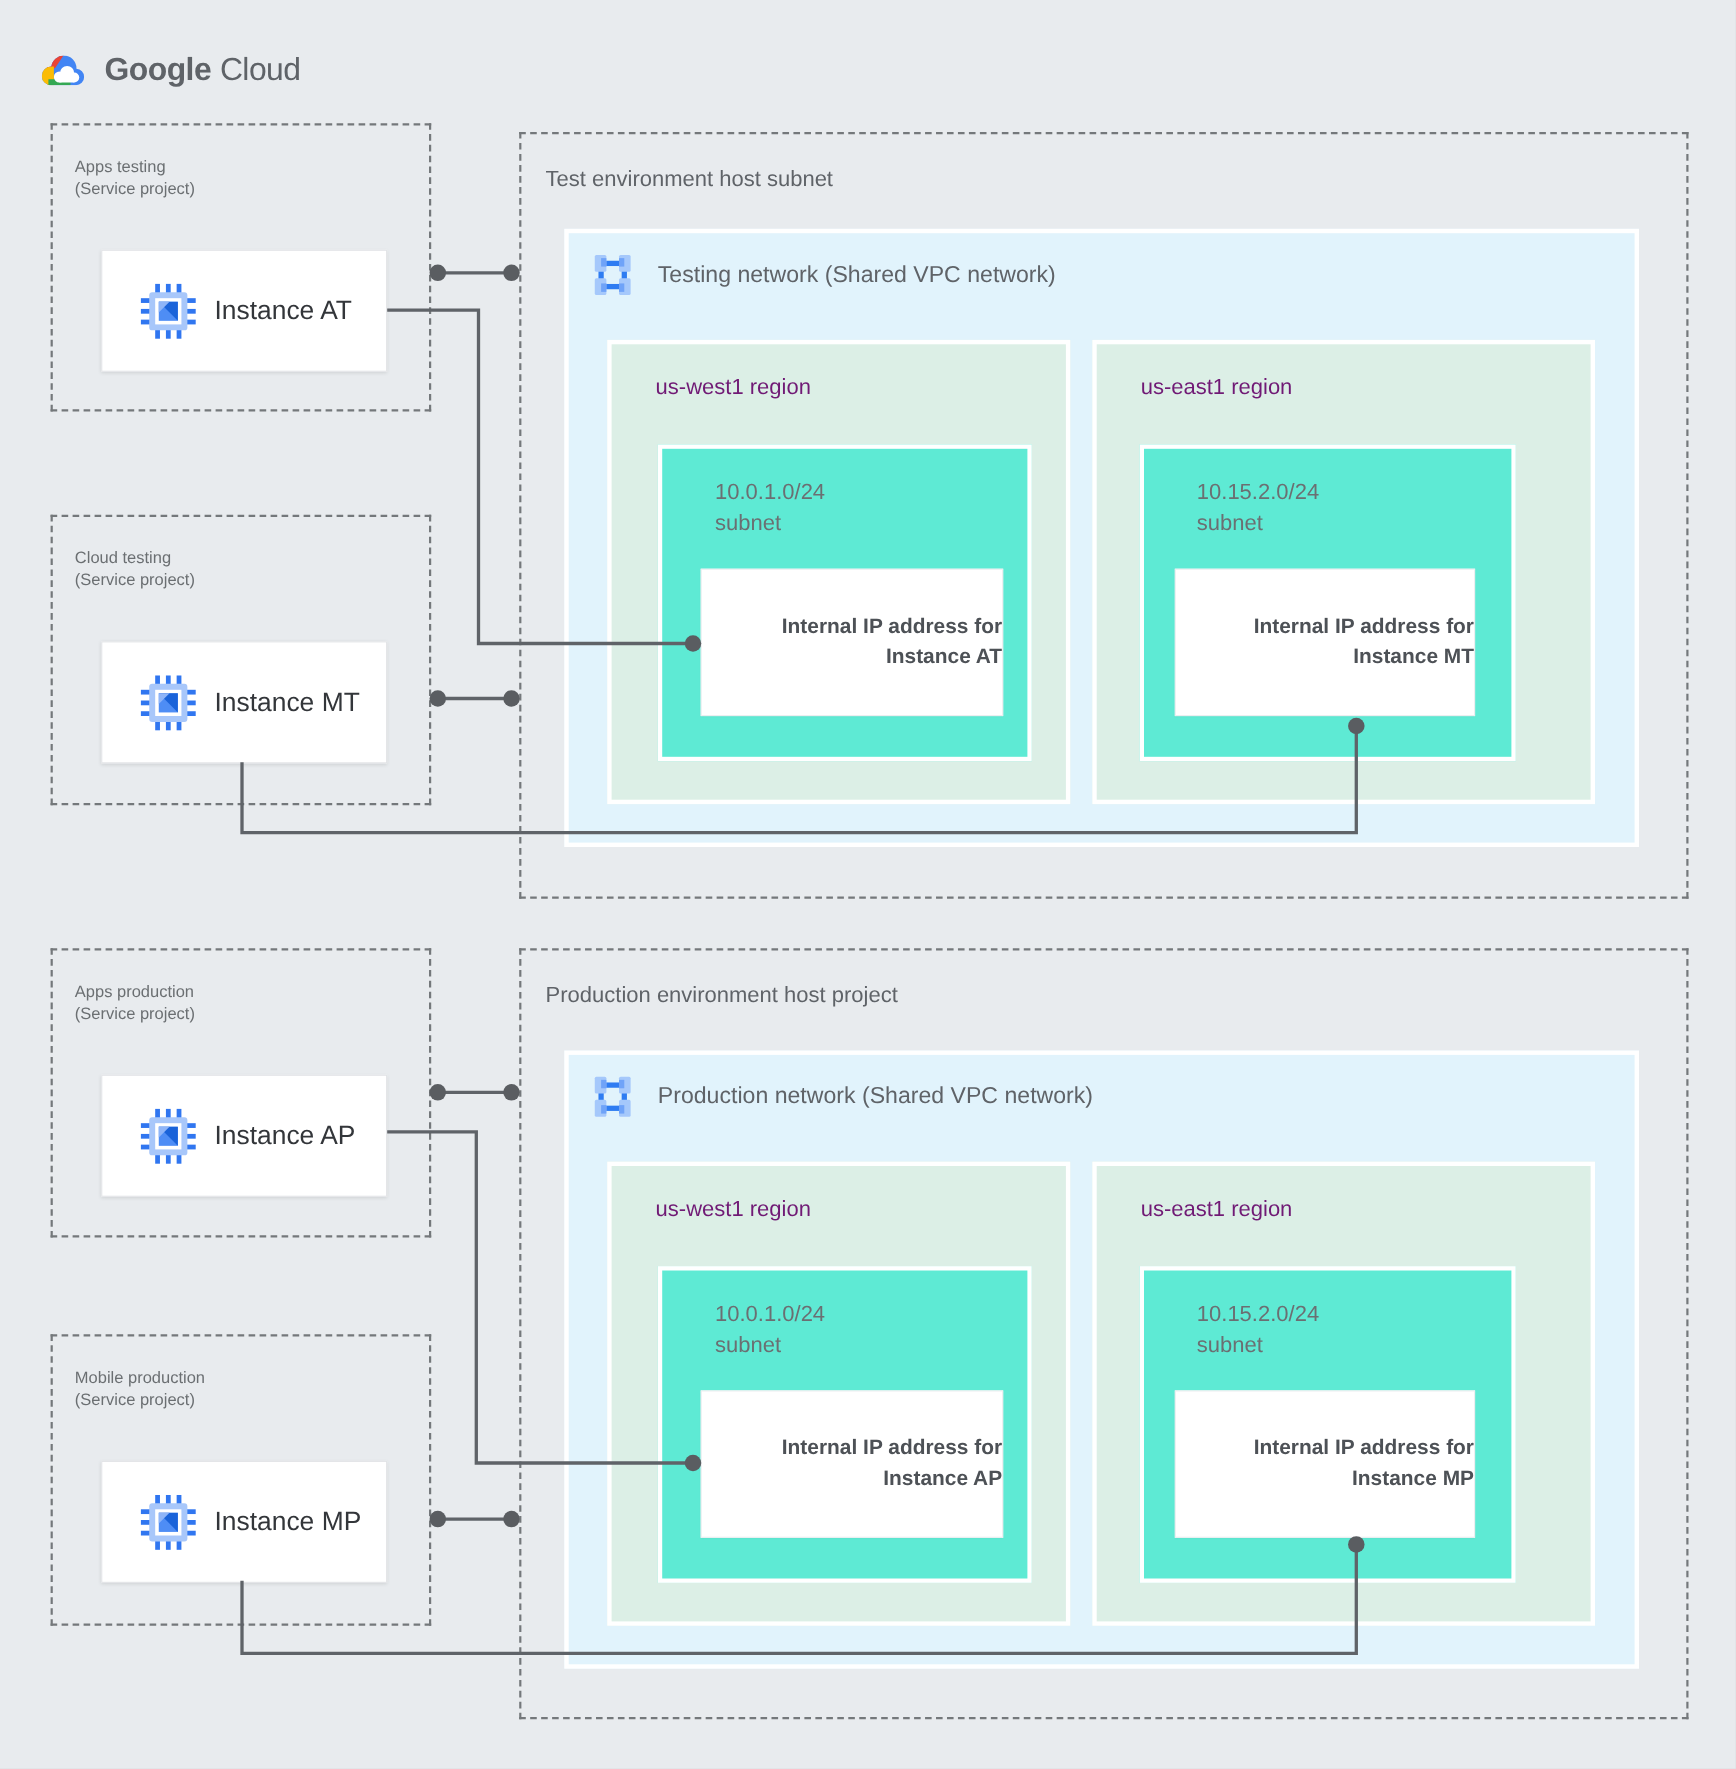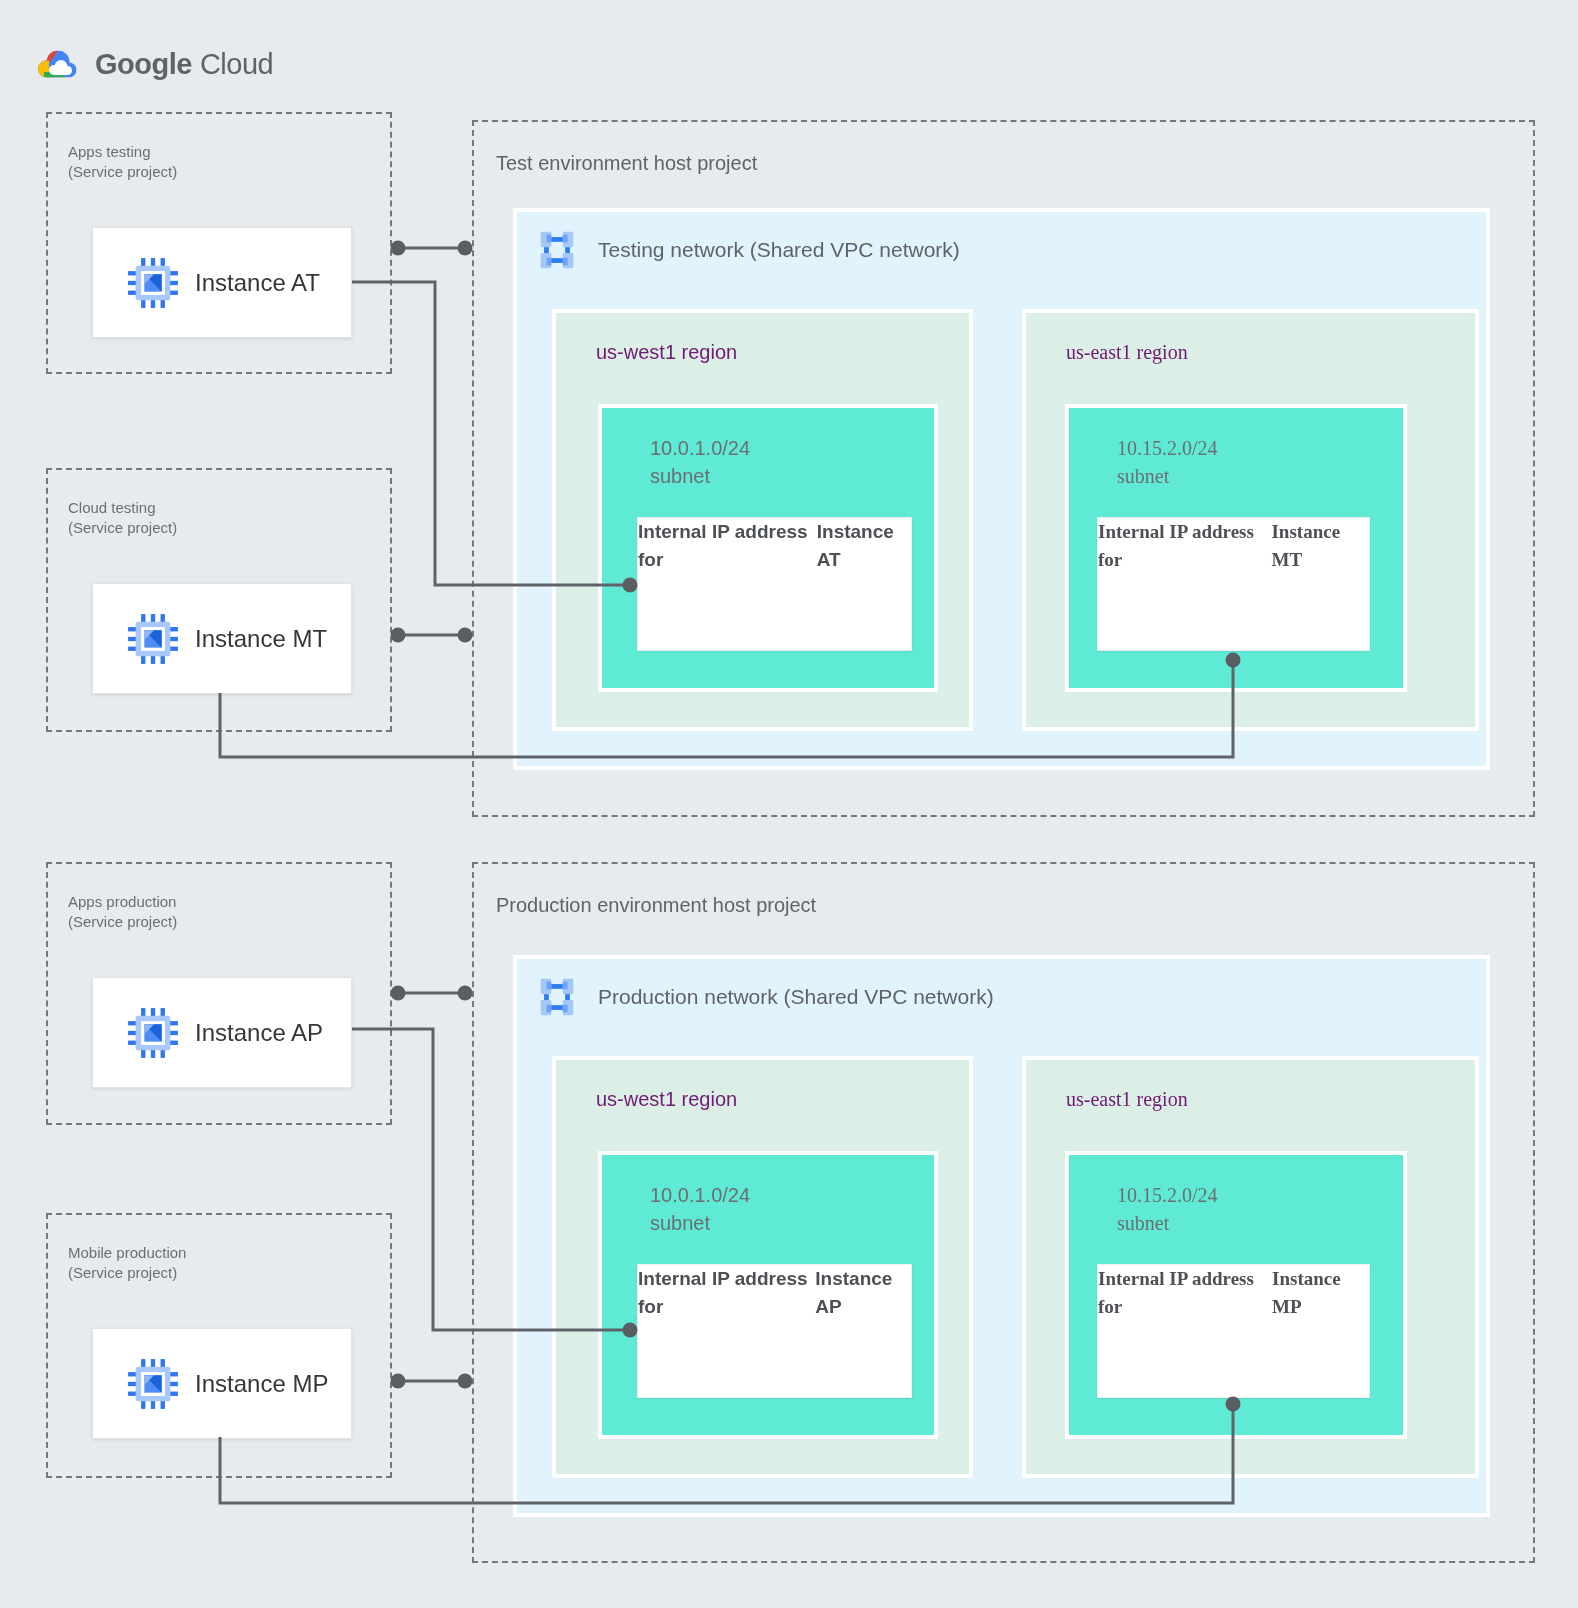--- a/index.html
+++ b/index.html
@@ -25,31 +25,31 @@
   }
   .instance-label{font-size:24px;color:#33363a;}
   
   .network-box{position:absolute;left:39px;width:977px;height:562px;background:#E1F3FC;
     border:4px solid #ffffff;box-sizing:border-box;}
   .network-head{position:absolute;left:17px;top:15px;display:flex;align-items:center;gap:18px;}
   .network-label{font-size:21px;color:#5f6368;}
   .region-box{position:absolute;top:97px;height:422px;background:#DCEFE6;
     border:4px solid #ffffff;box-sizing:border-box;}
   .region-west{left:35px;width:421px;}
-  .region-east{left:505px;width:457px;font-family:Liberation Serif, serif;}
+  .region-east{left:476px;width:457px;}
   .region-label{position:absolute;left:40px;top:28px;font-size:20px;color:#701a75;}
   .subnet-box{position:absolute;top:91px;height:288px;background:#5eead4;
     border:4px solid #ffffff;box-sizing:border-box;}
   .subnet-west{left:42px;width:340px;}
   .subnet-east{left:39px;width:342px;}
   .subnet-label{position:absolute;left:48px;top:26px;font-size:20px;line-height:1.4;color:#6b6f72;}
   .ip-card{
     position:absolute;top:109px;height:134px;background:#ffffff;border:1px solid #eceef0;
     box-shadow:0 1px 2px rgba(60,64,67,.10);box-sizing:border-box;
-    display:flex;justify-content:center;text-align:left;
+    display:flex;flex-direction:column;justify-content:center;text-align:right;
     font-size:19px;font-weight:bold;color:#4d5156;line-height:1.45;
   }
   .ip-west{left:35px;width:275px;}
   .ip-east{left:28px;width:273px;}
   
   .overlay{position:absolute;left:0;top:0;pointer-events:none;}
 </style>
 </head>
 <body>
 
@@ -199,21 +199,21 @@
         <rect x="13" y="13" width="22" height="22" fill="#ffffff"></rect>
         <rect x="16" y="16" width="16" height="16" fill="#4E8DF5"></rect>
         <polygon points="16,16 32,16 32,32" fill="#1A63D9"></polygon>
         <polygon points="16,16 25,16 16,25" fill="#8FB5F8"></polygon>
       </svg>
       <span class="instance-label">Instance MP</span>
     </div>
   </div>
 
   <div class="dashed-box" style="left:472px;top:120px;width:1063px;height:697px;">
-    <div class="host-label">Test environment host project</div>
+    <div class="host-label">Test environment host subnet</div>
     <div class="network-box" style="top:86px;">
       <div class="network-head">
         <svg width="46" height="46" viewBox="0 0 48 48">
           <rect x="13" y="13" width="22" height="22" fill="none" stroke="#2E7CF2" stroke-width="5"></rect>
           <g fill="#A5C8FB">
             <rect x="7" y="5" width="11" height="16" rx="1.5"></rect>
             <rect x="30" y="5" width="11" height="16" rx="1.5"></rect>
             <rect x="7" y="27" width="11" height="16" rx="1.5"></rect>
             <rect x="30" y="27" width="11" height="16" rx="1.5"></rect>
           </g>

